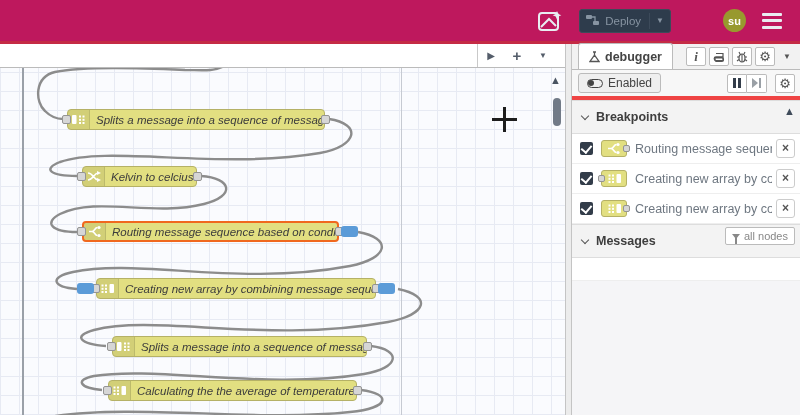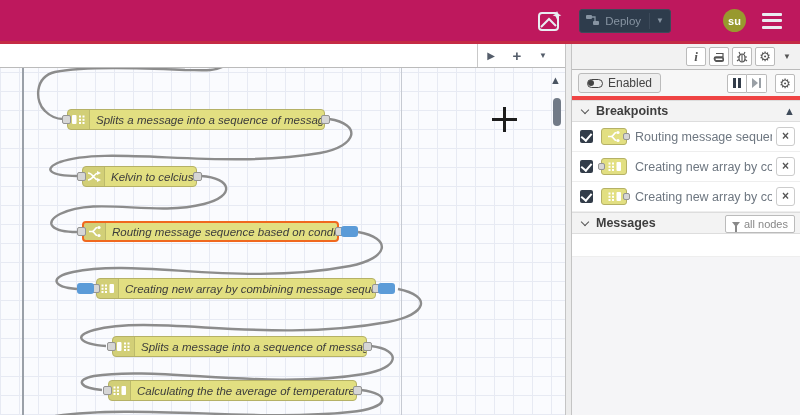--- a/index.html
+++ b/index.html
@@ -112,21 +112,21 @@
   .btn-group .sq-btn:last-child { border-radius:0 2px 2px 0; border-left:none; }
   .pause-glyph { display:flex; gap:2px; }
   .pause-glyph i { width:3px; height:10px; background:#333d4a; }
   .step-glyph { display:flex; align-items:center; }
   .step-glyph b { width:0; height:0; border-left:6px solid #9aa0a6;
     border-top:5px solid transparent; border-bottom:5px solid transparent; }
   .step-glyph i { width:2px; height:10px; background:#9aa0a6; margin-left:1px; }
   .sb-toolbar .sq-btn.gear-right { margin-left:8px; }
 
   .section-head { height:22px; background:#f3f3f3; border-top:1px solid #ddd;
-    border-bottom:1px solid #ddd; display:flex; align-items:center; padding:4px 6px;
+    border-bottom:1px solid #ddd; display:flex; align-items:center; padding:16px 6px;
     position:relative; cursor:pointer; }
   .section-head .chev { width:6px; height:6px; border-right:1.6px solid #555;
     border-bottom:1.6px solid #555; transform:rotate(45deg); margin:-3px 8px 0 4px; }
   .section-head .title { font-size:12.5px; font-weight:bold; color:#3e3e3e; }
   .bp-scroll-up { position:absolute; right:5px; top:4px; color:#3f4b5a;
     font-size:11px; cursor:pointer; }
 
   .bp-row { height:30px; display:flex; align-items:center; padding:0 5px 0 8px;
     border-bottom:1px solid #eee; background:#fff; }
   .bp-check { width:13px; height:13px; background:#323c49; border-radius:2px;
@@ -319,20 +319,26 @@
         <div class="crosshair"></div>
       <div class="cv-scroll-up">▲</div>
       <div class="cv-scroll-thumb"></div>
     </div>
   </div>
 
   <div class="splitter"></div>
 
   <div class="sidebar">
     <div class="sb-tabs">
+      <div class="sb-tab">
+        <svg width="11" height="12" viewBox="0 0 11 12">
+          <path d="M4 1 h3 M5.5 1 v3 L10 10.5 H1 L5.5 4 z" fill="none" stroke="#555" stroke-width="1.3"></path>
+        </svg>
+        <span>debugger</span>
+      </div>
       <div class="sb-tabbtns">
         <div class="sq-btn info">i</div>
         <div class="sq-btn">
           <svg width="12" height="12" viewBox="0 0 12 12">
             <path d="M2 1.5 h7 a1.5 1.5 0 0 1 0 3 v0 H3 a1.5 1.5 0 0 1 -1 -1.5 z" fill="none" stroke="#555" stroke-width="1.2" transform="translate(0,5) scale(1,1.2)"></path>
             <path d="M3 1 H10 V8 H3 a1.8 1.8 0 0 1 0 -3.6 H10" fill="none" stroke="#555" stroke-width="1.2" transform="translate(0,1.5)"></path>
           </svg>
         </div>
         <div class="sq-btn">
           <svg width="12" height="12" viewBox="0 0 12 12">

